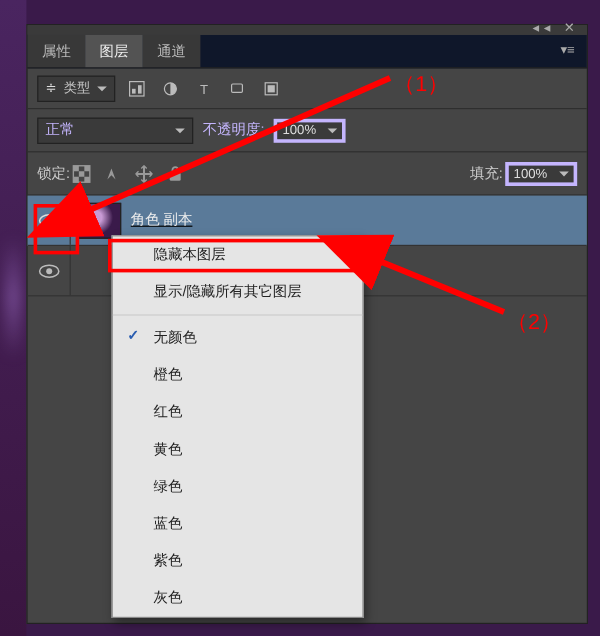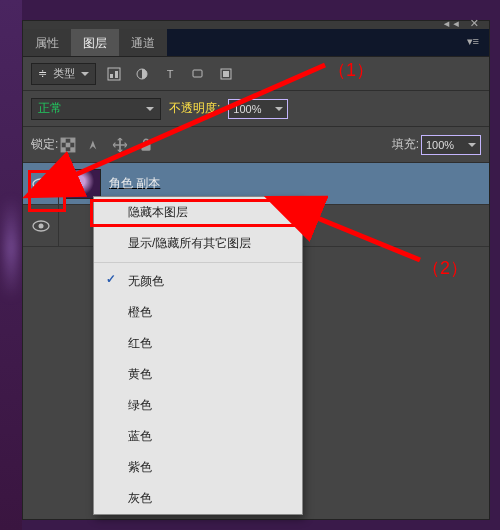--- a/index.html
+++ b/index.html
@@ -20,23 +20,23 @@
   
   .toolbar { display:flex; align-items:center; height:34px; padding:0 8px; gap:10px; border-bottom:1px solid #2e2e2e; }
   .kind-select { display:flex; align-items:center; background:#3a3a3a; border:1px solid #222; height:22px; padding:0 6px; color:#ddd; font-size:11px; gap:6px; }
   .kind-select .opt { color:#c8c8c8; }
   .tri-down { width:0;height:0;border-left:4px solid transparent;border-right:4px solid transparent;border-top:4px solid #bbb; }
   .filter-icons { display:flex; gap:12px; align-items:center; }
   .ficon { width:16px; height:16px; display:flex; align-items:center; justify-content:center; }
   .ficon svg { width:14px; height:14px; }
   
   .blend-row { display:flex; align-items:center; height:36px; padding:0 8px; gap:8px; border-bottom:1px solid #2e2e2e; font-size:12px; color:#ccc; }
-  .blend-select { display:flex; align-items:center; justify-content:space-between; background:#3a3a3a; border:1px solid #222; height:22px; width:130px; padding:0 6px; color:#22c55e; font-size:12px; }
-  .opacity-label { color:#fde047; }
-  .pct-box { display:flex; align-items:center; background:#3a3a3a; border:1px solid #c4b5fd; height:20px; width:60px; padding:0 4px; color:#ddd; font-size:11px; justify-content:space-between; }
+  .blend-select { display:flex; align-items:center; justify-content:space-between; background:#3a3a3a; border:1px solid #222; height:22px; width:130px; padding:0 6px; color:#c4b5fd; font-size:12px; }
+  .opacity-label { color:#c4b5fd; }
+  .pct-box { display:flex; align-items:center; background:#3a3a3a; border:3px solid #c4b5fd; height:20px; width:60px; padding:0 4px; color:#ddd; font-size:11px; justify-content:space-between; }
   
   .lock-row { display:flex; align-items:center; height:36px; padding:0 8px; gap:2px; border-bottom:1px solid #2e2e2e; font-size:12px; color:#ccc; }
   .lock-icons { display:flex; gap:10px; align-items:center; }
   .licon { width:16px; height:16px; display:flex; align-items:center; justify-content:center; }
   
   .layers-list { }
   .layer-row { display:flex; align-items:center; height:42px; border-bottom:1px solid #333; padding-right:8px; }
   .layer-row.selected { background:#5a7a99;text-decoration:underline; }
   .vis-col { width:36px; display:flex; align-items:center; justify-content:center; height:100%; border-right:1px solid #333; }
   .eye { width:18px; height:12px; }

